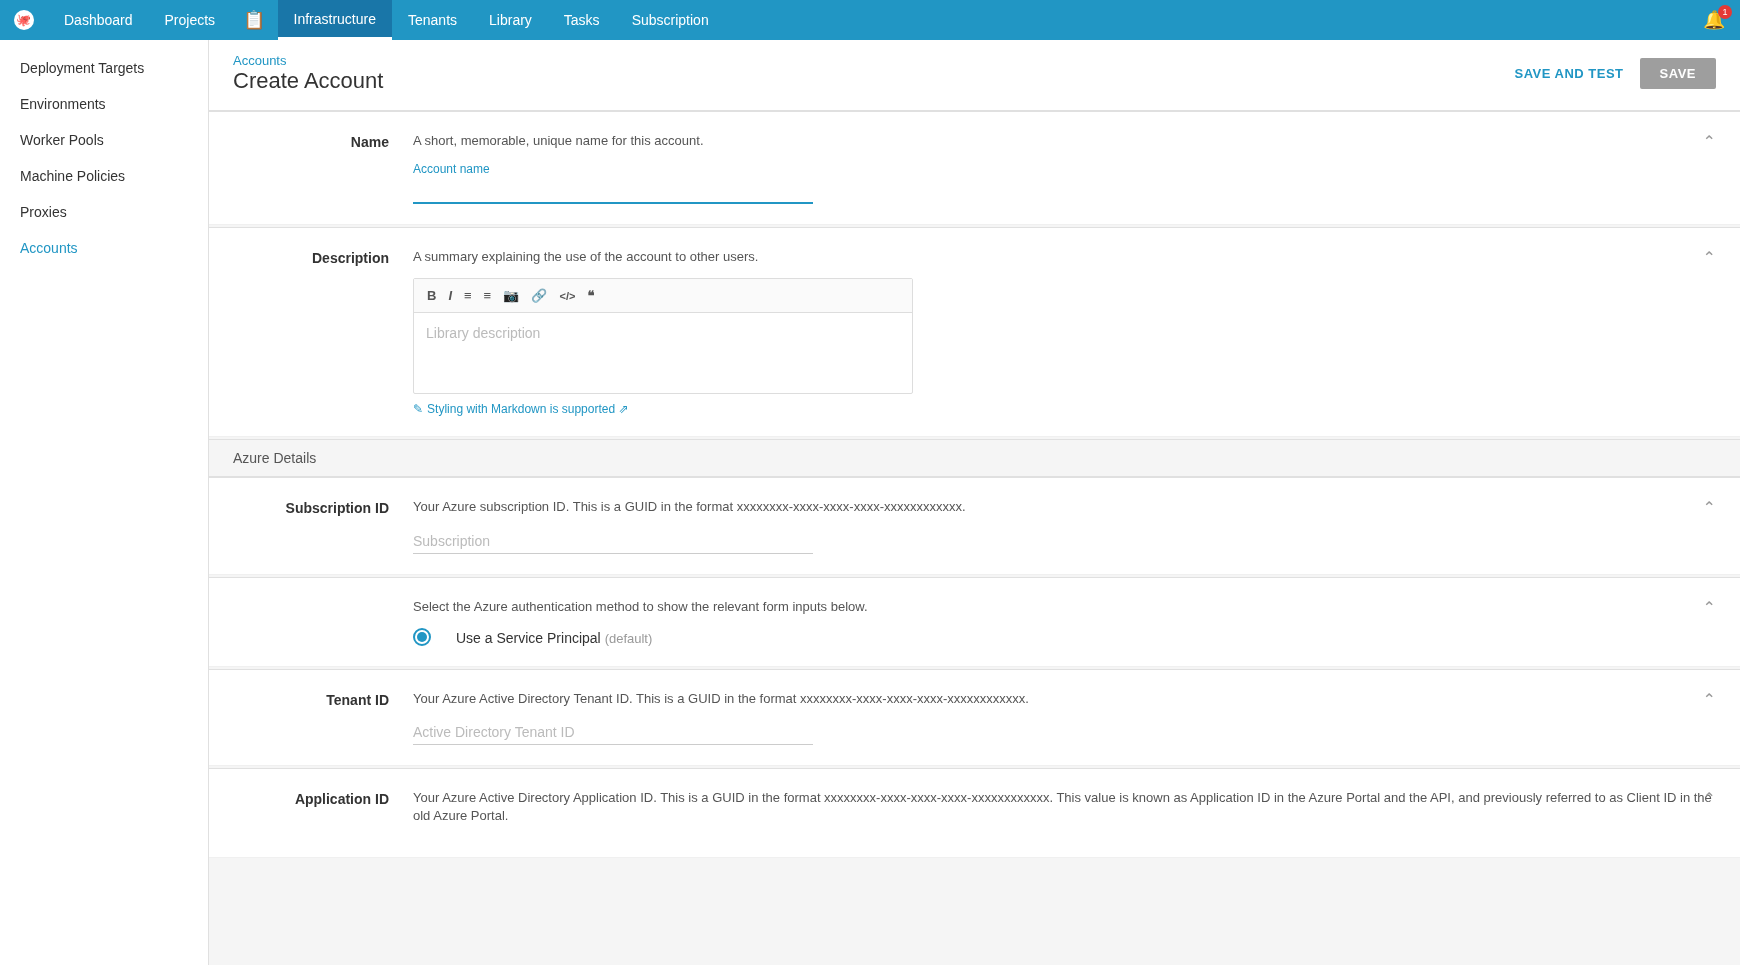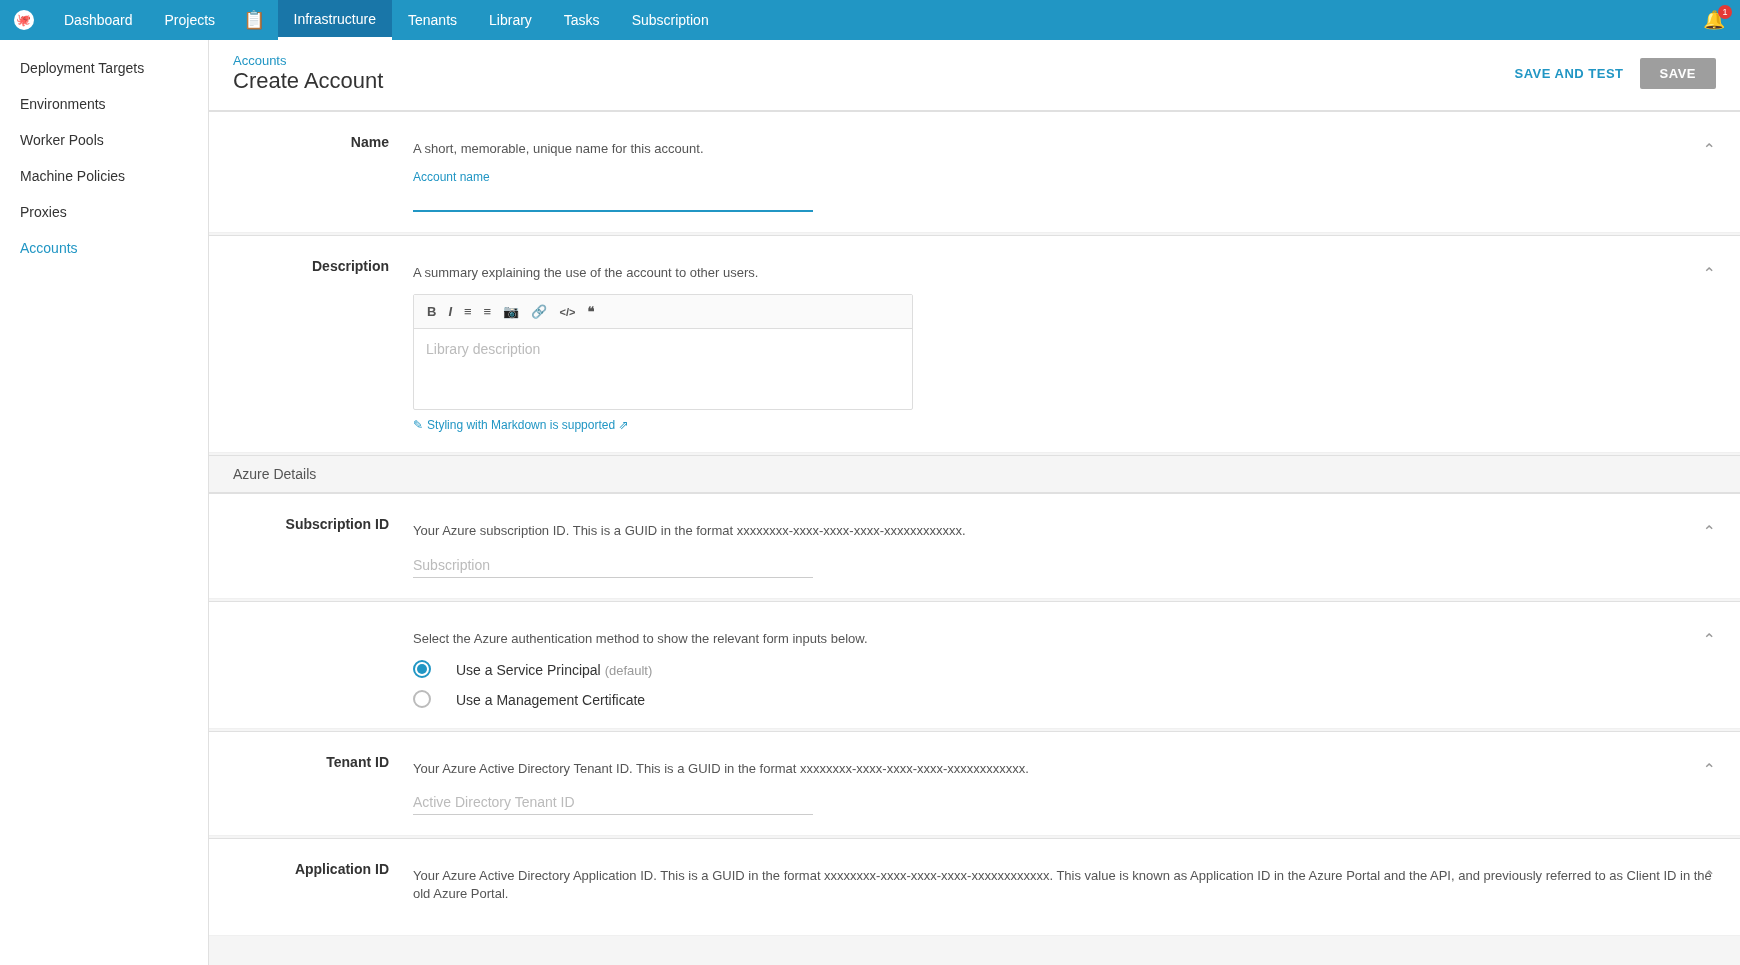--- a/index.html
+++ b/index.html
@@ -185,21 +185,20 @@
       padding-top: 2px;
     }
     .form-label {
       font-weight: 600;
       font-size: 14px;
       color: #333;
     }
     .form-content-col {
       flex: 1;
       position: relative;
-      margin-top: 8px;
     }
     .field-desc {
       color: #555;
       font-size: 13px;
       margin-bottom: 12px;
       line-height: 1.4;
     }
     .collapse-btn {
       position: absolute;
       right: 0;
@@ -468,24 +467,20 @@
         <div class="form-content-col">
           <p class="field-desc">Select the Azure authentication method to show the relevant form inputs below.</p>
           <div class="radio-group">
             <label class="radio-item">
               <div class="radio-circle selected"></div>
               <span class="radio-label">
                 <span>Use a Service Principal</span>
                 <span class="default-tag">(default)</span>
               </span>
             </label>
-            <label class="radio-item">
-              <div class="radio-circle"></div>
-              <span class="radio-label">Use a Management Certificate</span>
-            </label>
           </div>
           <button class="collapse-btn">⌃</button>
         </div>
       </div>
     </div>
 
     <div class="form-section">
       <div class="form-row">
         <div class="form-label-col">
           <span class="form-label">Tenant ID</span>

